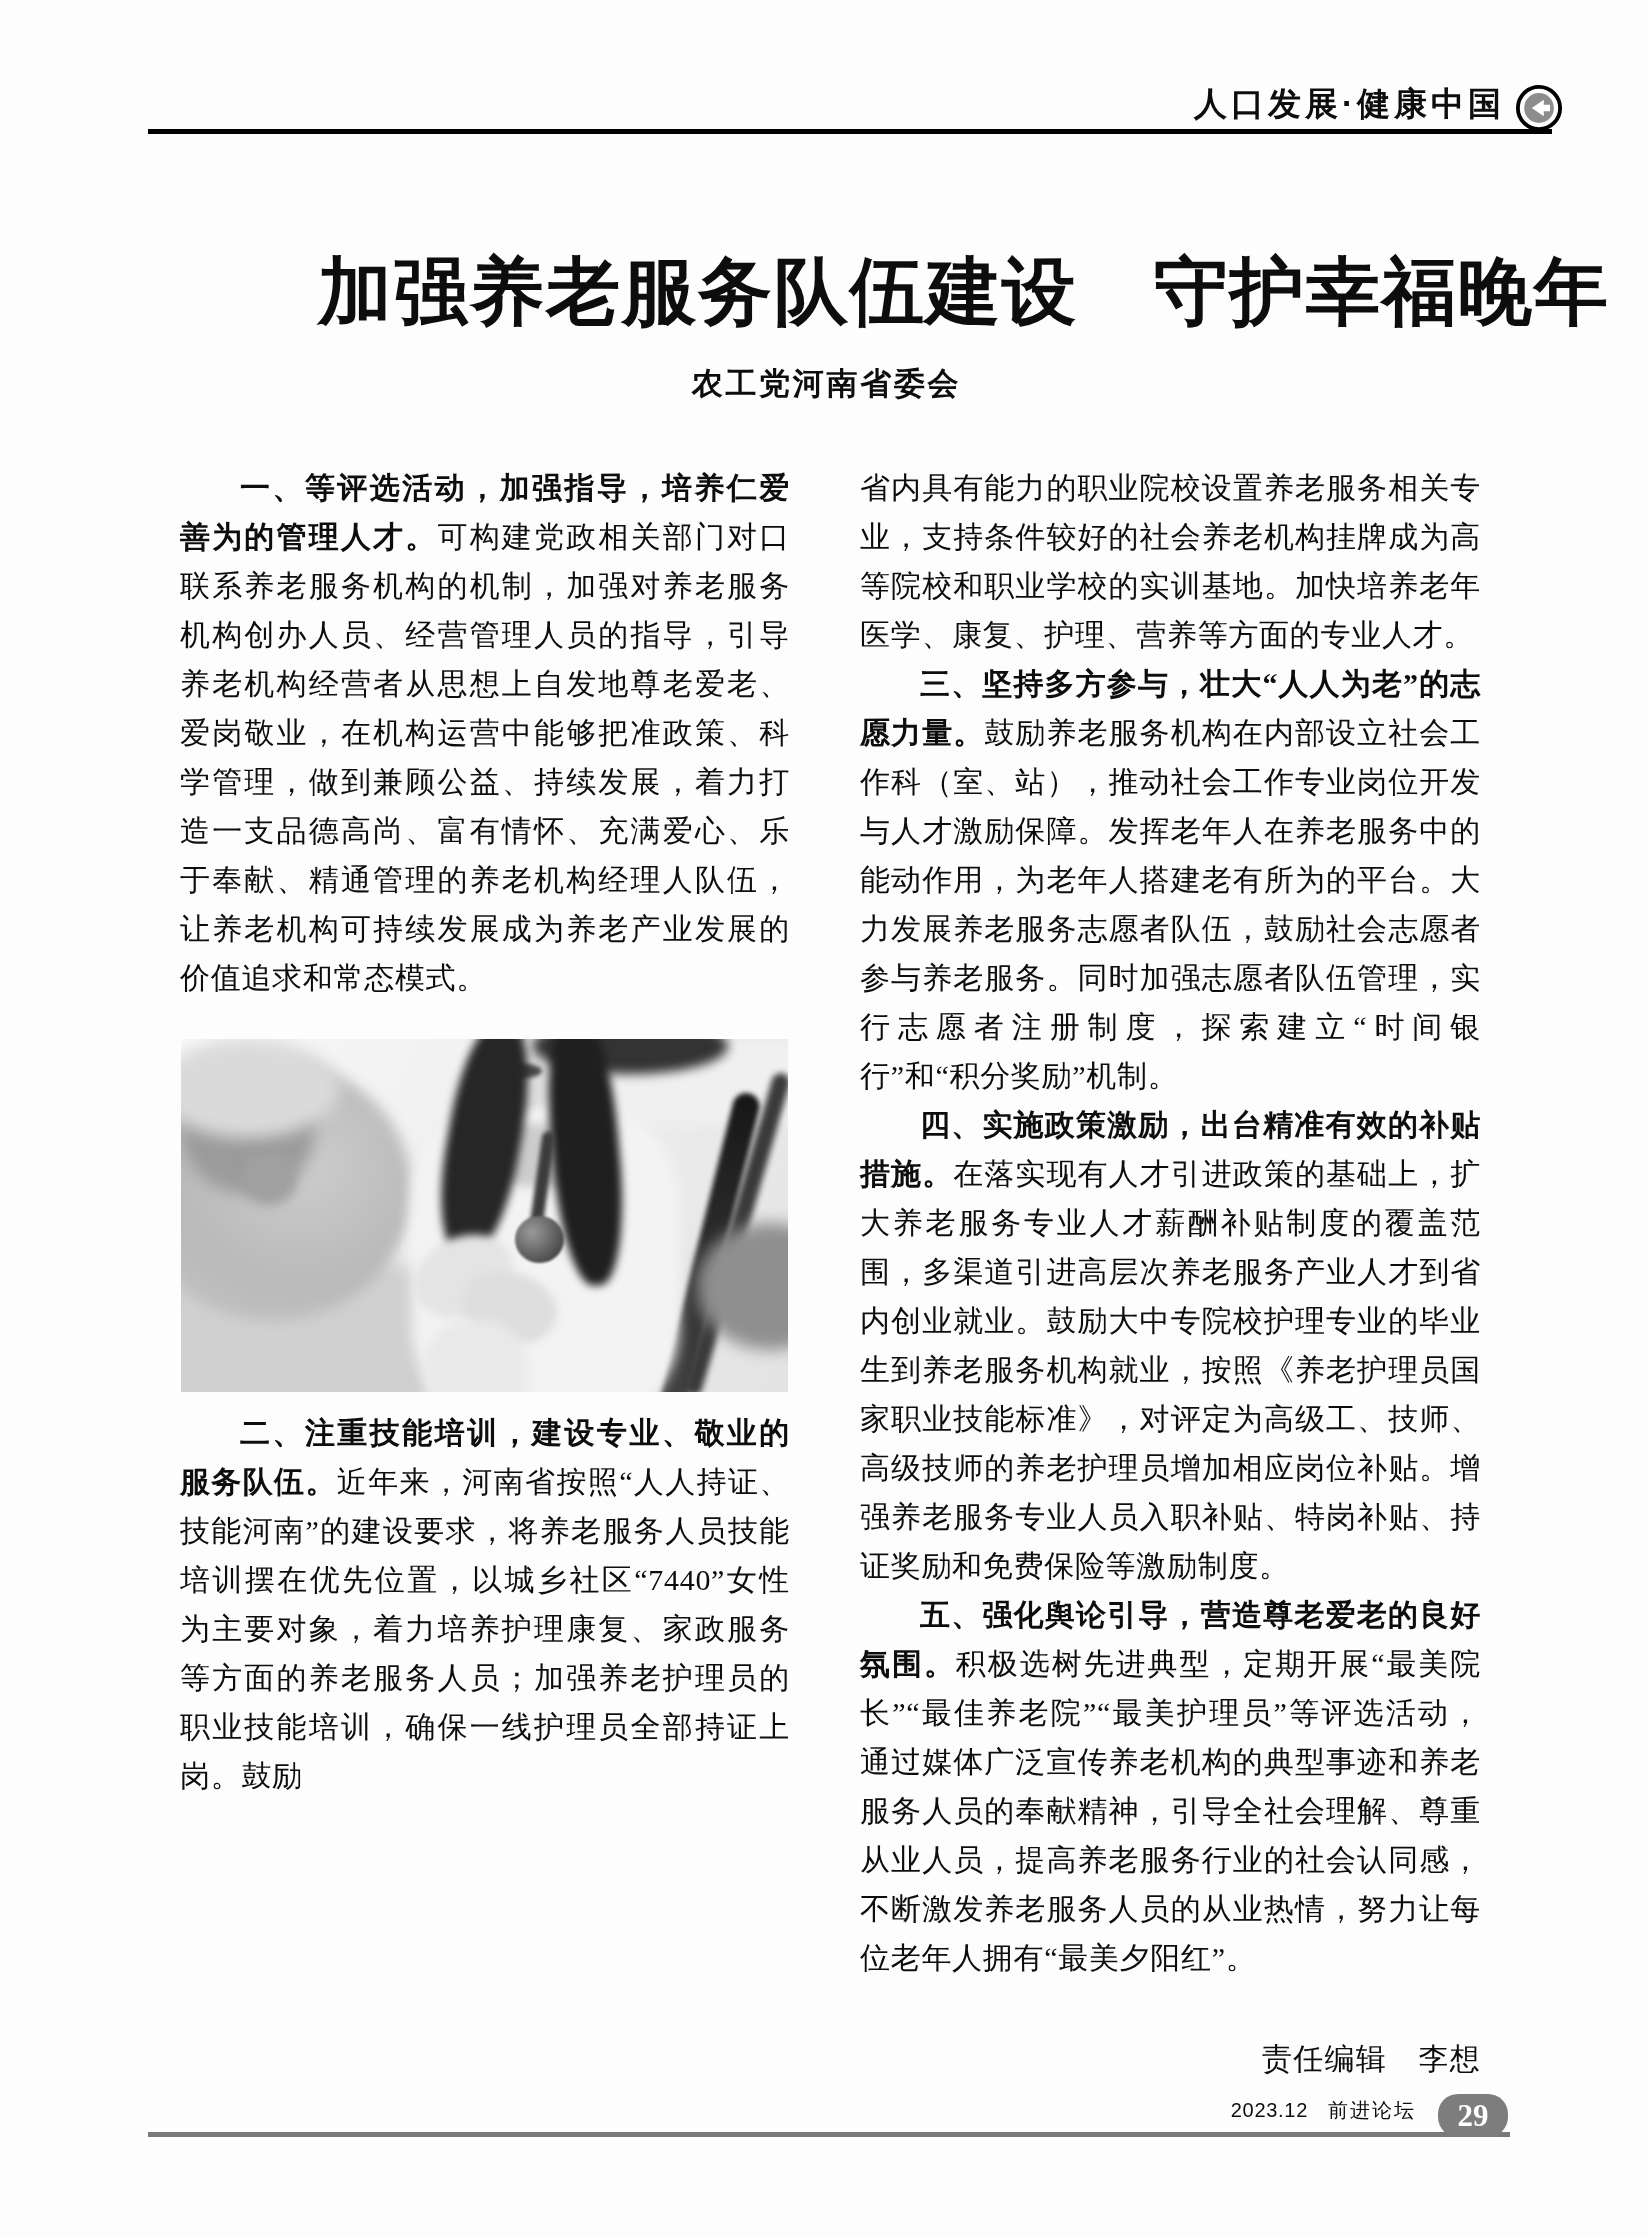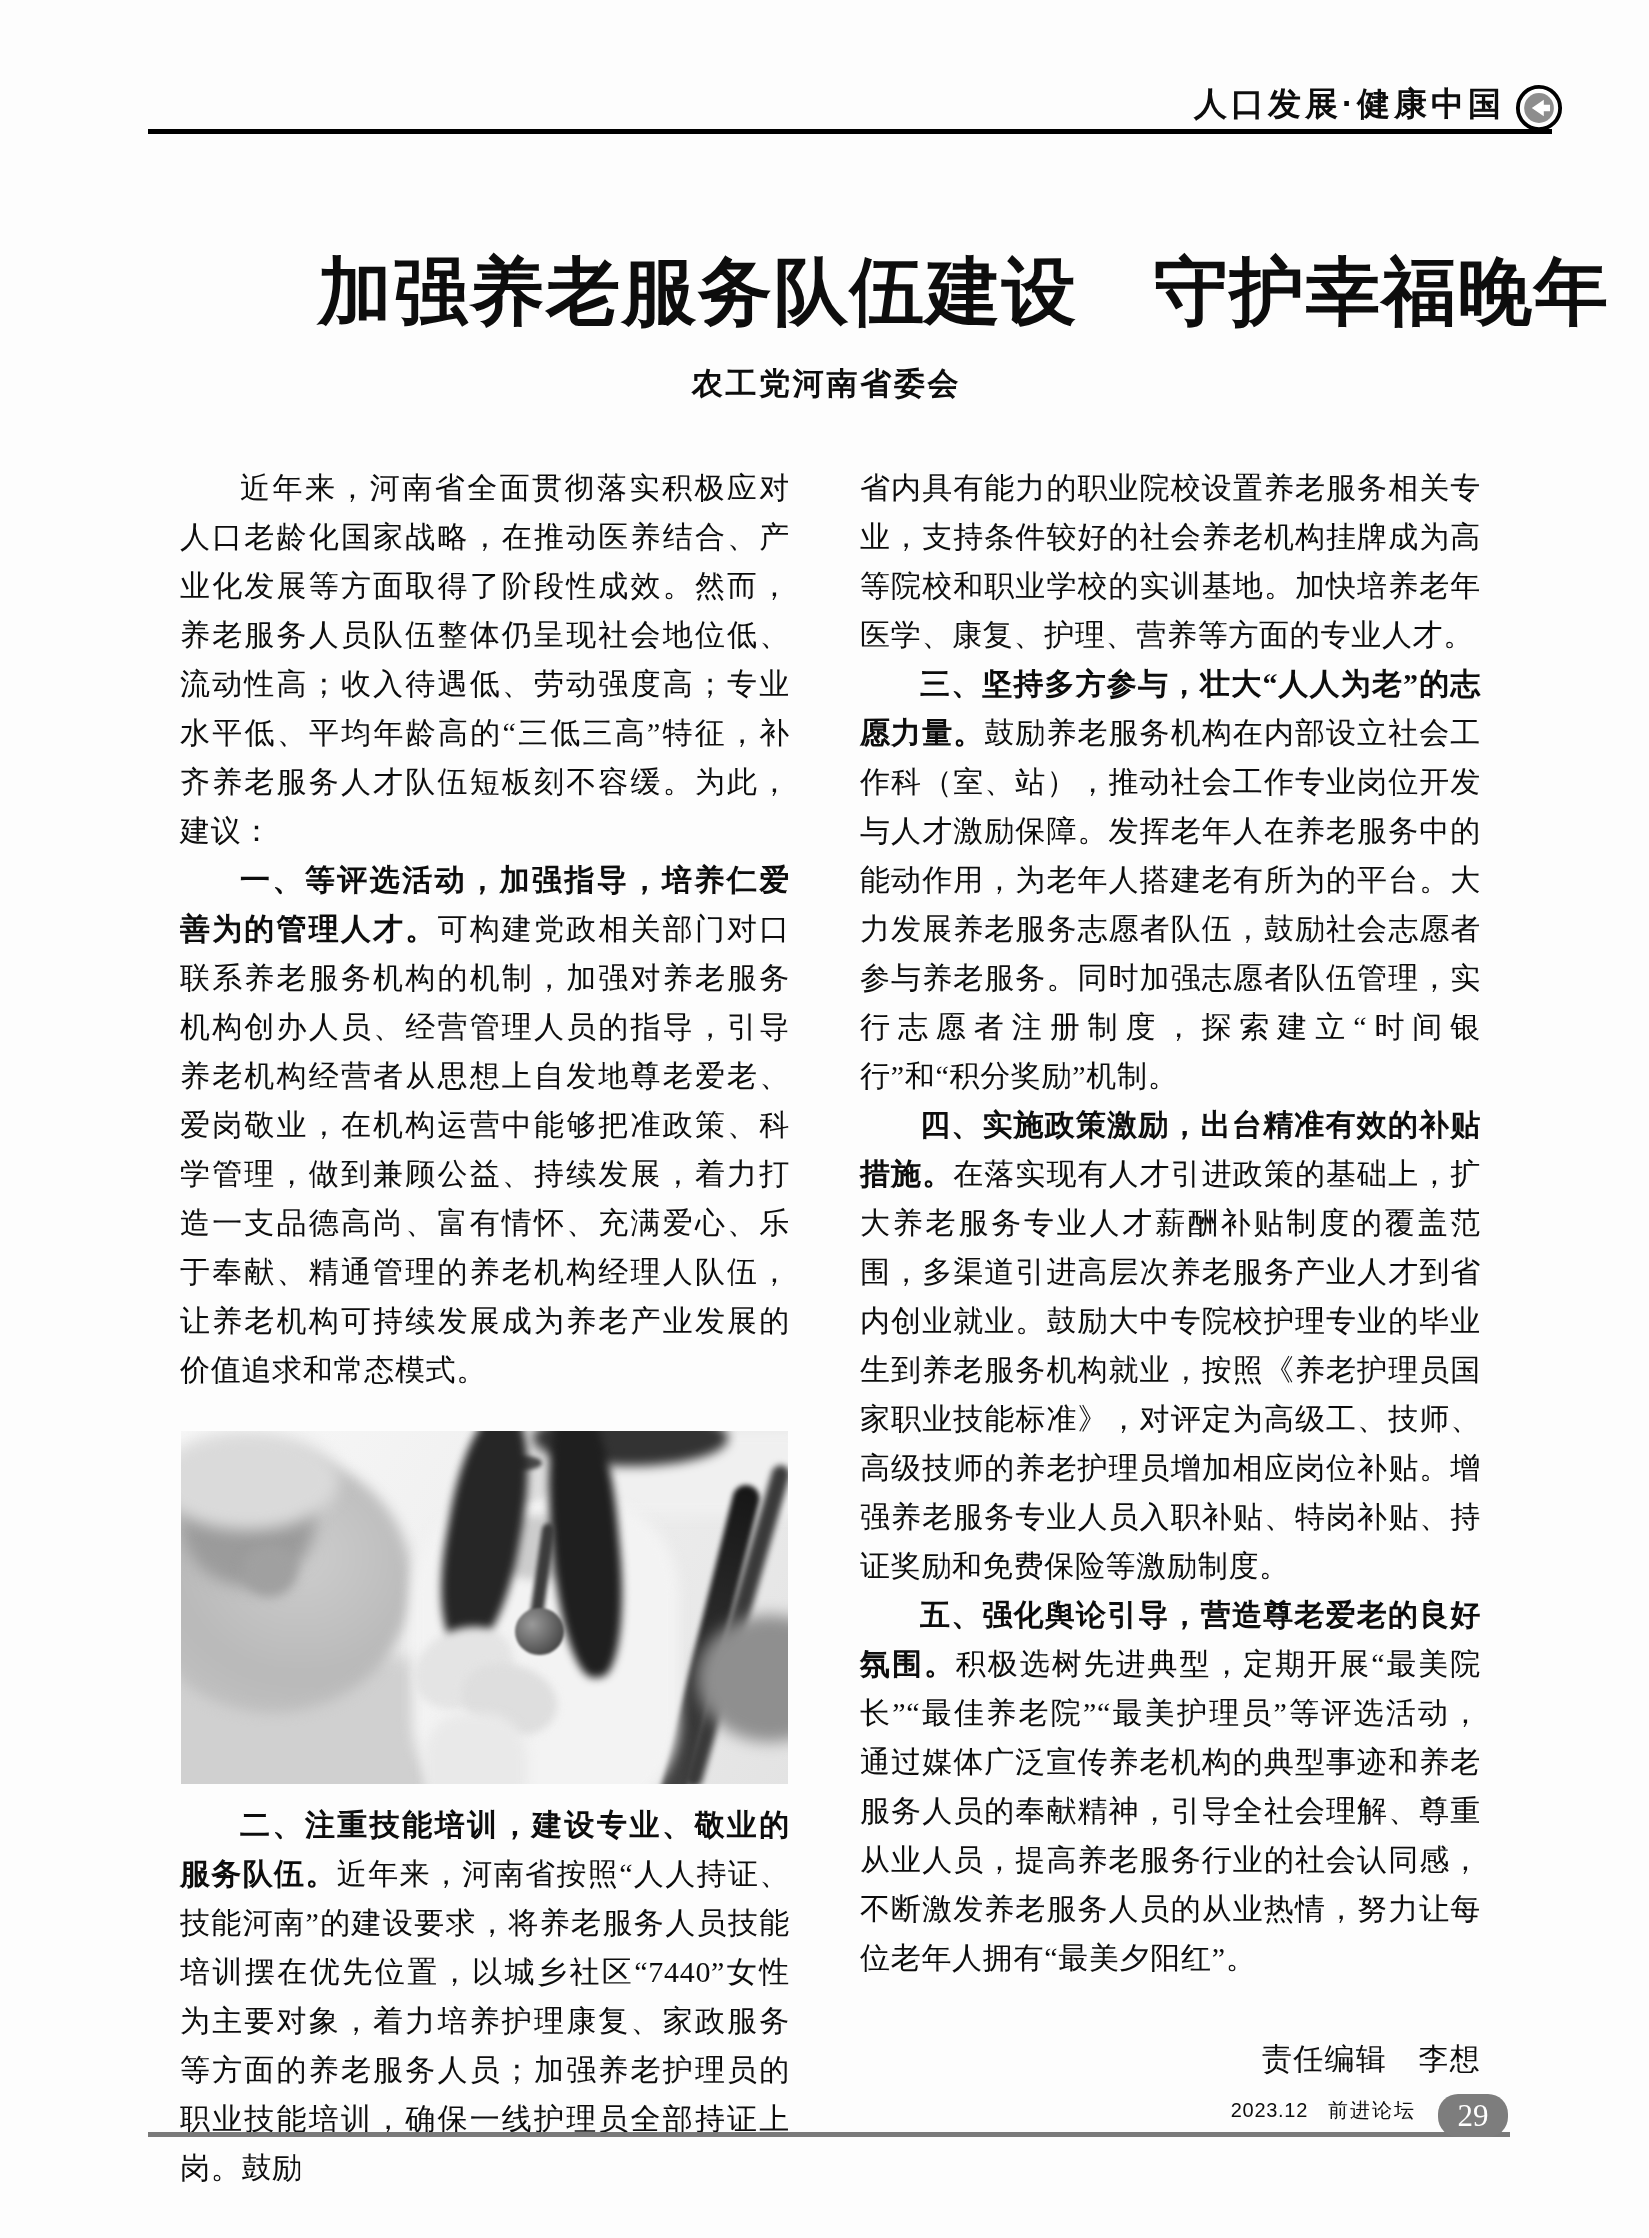--- a/index.html
+++ b/index.html
@@ -71,42 +71,41 @@
   
   .footer-rule{position:absolute;left:148px;top:2132px;width:1362px;height:5.3px;background:#7a7a7a;}
   .footer-text{
     position:absolute;top:2097px;right:234px;font-size:20px;white-space:nowrap;
     color:#0d0d0d;
   }
   .footer-issue{font-family:"Liberation Sans","DejaVu Sans",sans-serif;letter-spacing:0.7px;}
   .footer-journal{font-family:"Liberation Serif","DejaVu Serif",serif;letter-spacing:2px;}
   .page-number-badge{
     position:absolute;left:1438px;top:2094px;width:70px;height:43px;background:#7d7d7d;
-    color:#fff;font-family:"Liberation Serif","DejaVu Serif",serif;font-weight:400;font-size:31px;
+    color:#fff;font-family:"Liberation Serif","DejaVu Serif",serif;font-weight:700;font-size:31px;
     display:flex;align-items:center;justify-content:center;border-radius:20px;
   }
 </style>
 </head>
 <body>
 
 <div class="masthead-label">人口发展·健康中国</div>
 <div class="masthead-rule"></div>
 <div class="masthead-icon">
   <svg viewBox="0 0 100 100" width="48" height="48">
     <circle cx="50" cy="50" r="44" fill="none" stroke="#000" stroke-width="8"></circle>
     <circle cx="50" cy="50" r="31" fill="#8d8d8d"></circle>
     <path d="M60 33 L35 50 L60 67 L60 57 L73 57 L73 43 L60 43 Z" fill="#fff"></path>
   </svg>
 </div>
 
 <div class="page-title">加强养老服务队伍建设　守护幸福晚年</div>
 <div class="byline">农工党河南省委会</div>
 
 <div class="col col-left">
-  <p class="indent">近年来，河南省全面贯彻落实积极应对人口老龄化国家战略，在推动医养结合、产业化发展等方面取得了阶段性成效。然而，养老服务人员队伍整体仍呈现社会地位低、流动性高；收入待遇低、劳动强度高；专业水平低、平均年龄高的“三低三高”特征，补齐养老服务人才队伍短板刻不容缓。为此，建议：</p>
   <p class="indent"><strong class="lead">一、等评选活动，加强指导，培养仁爱善为的管理人才。</strong><span>可构建党政相关部门对口联系养老服务机构的机制，加强对养老服务机构创办人员、经营管理人员的指导，引导养老机构经营者从思想上自发地尊老爱老、爱岗敬业，在机构运营中能够把准政策、科学管理，做到兼顾公益、持续发展，着力打造一支品德高尚、富有情怀、充满爱心、乐于奉献、精通管理的养老机构经理人队伍，让养老机构可持续发展成为养老产业发展的价值追求和常态模式。</span></p>
   <div class="photo">
     <div class="ph-base"></div>
     <div class="ph-top-right"></div>
     <div class="ph-man-shoulder"></div>
     <div class="ph-man-head"></div>
     <div class="ph-man-dark"></div>
     <div class="ph-man-hair"></div>
     <div class="ph-man-ear"></div>
     <div class="ph-chair1"></div>

